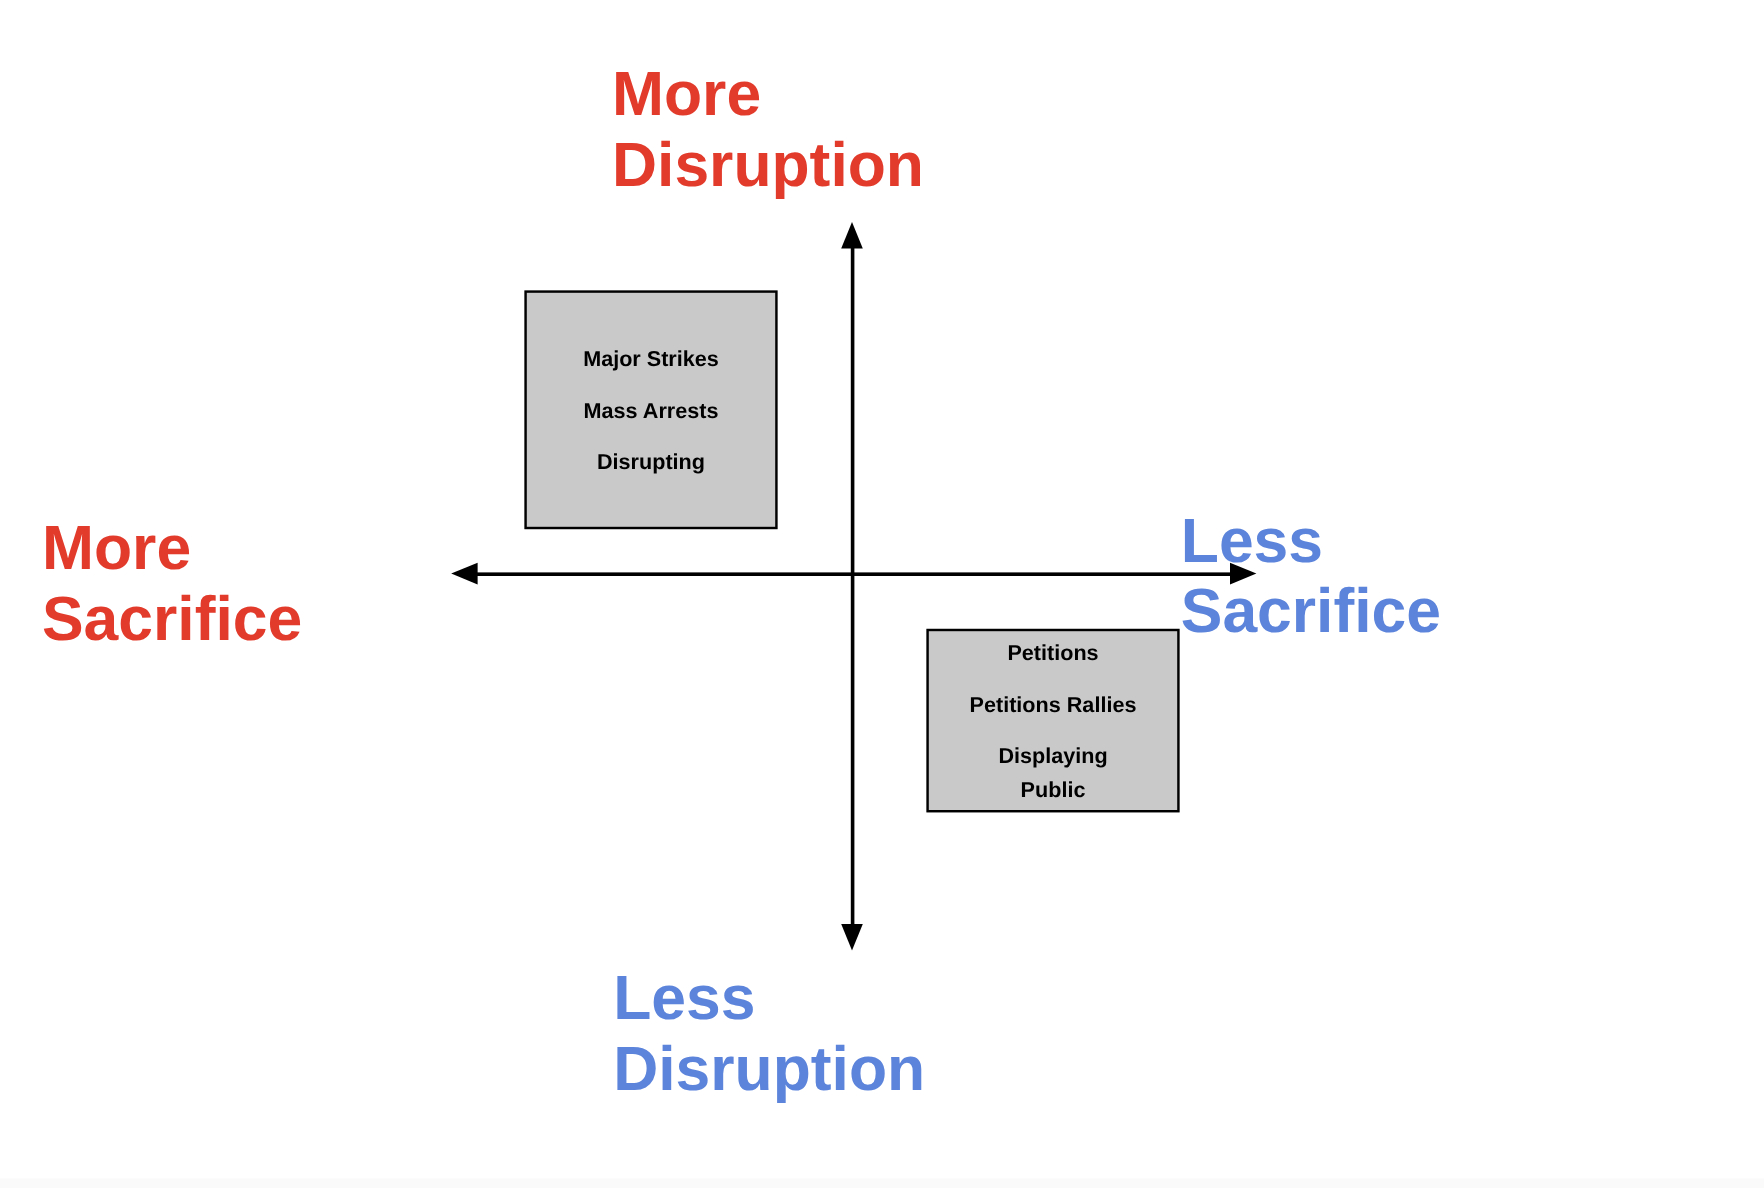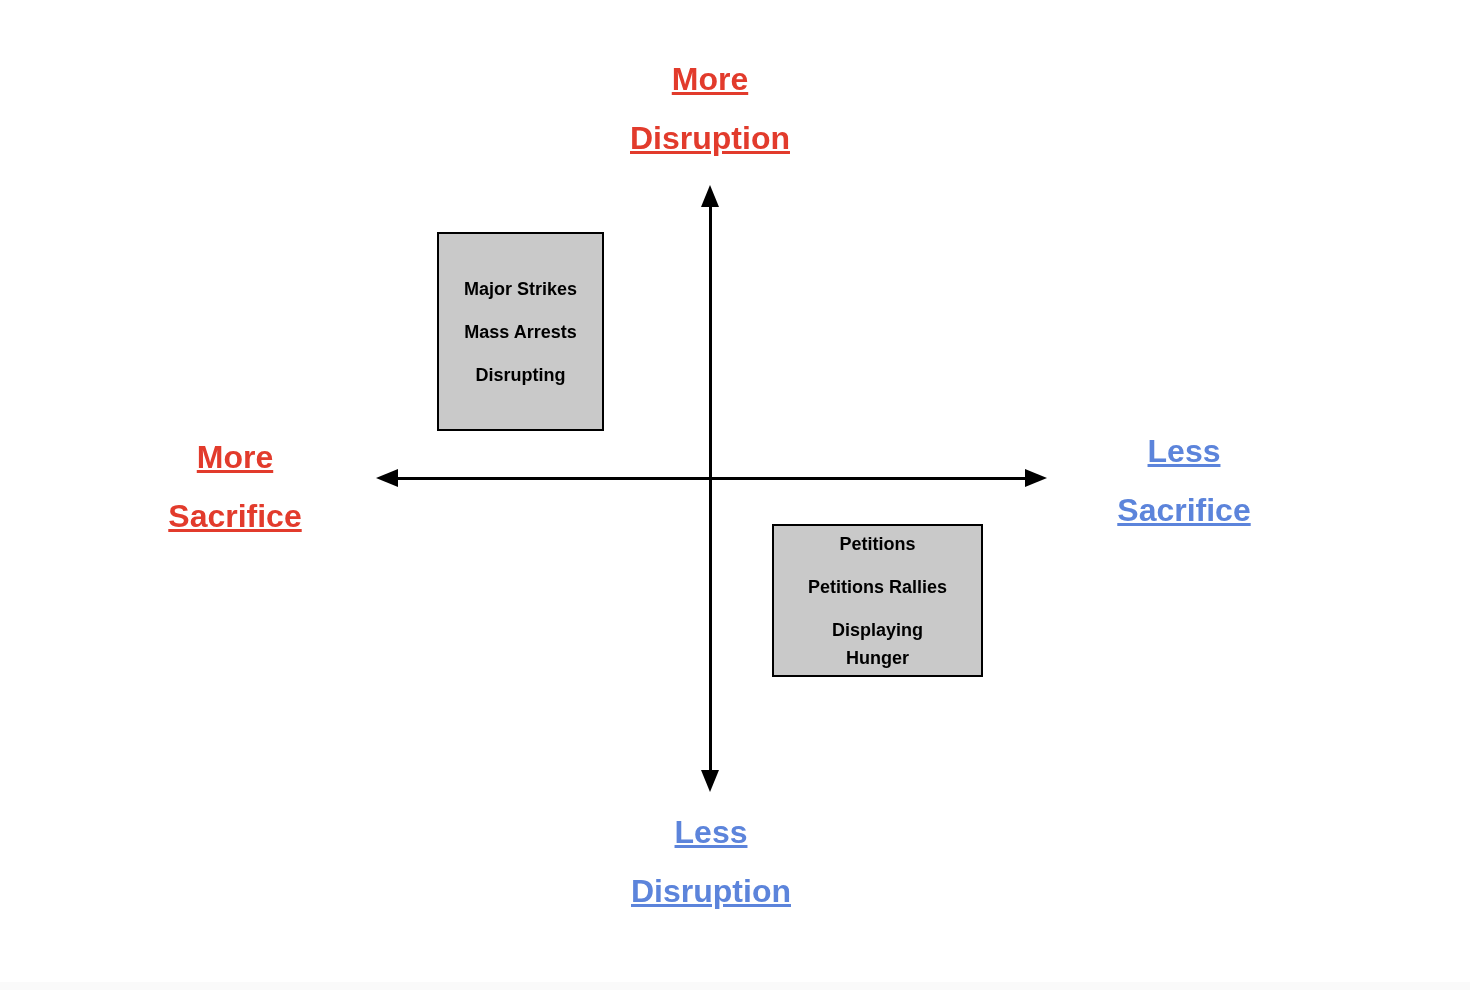--- a/index.html
+++ b/index.html
@@ -40,45 +40,43 @@
   }
   .arrow-right {
     left: 1025px; top: 469px;
     border-top: 9px solid transparent; border-bottom: 9px solid transparent;
     border-left: 22px solid #000000;
   }
   
   .pole-label {
     position: absolute;
     width: 400px;
-    text-align: center;
-    font-size: 32px;
+    font-size: 52px;
     font-weight: bold;
     line-height: 59px;
     letter-spacing: 0px;
-    text-decoration: underline;
   }
   .pole-top    { left: 510px; top: 50px;  color: var(--red);  }
   .pole-bottom { left: 511px; top: 803px; color: var(--blue); }
   .pole-left   { left: 35px;  top: 428px; color: var(--red);  }
   .pole-right  { left: 984px; top: 422px; color: var(--blue); }
   
   .qbox {
     position: absolute;
     background: var(--box_fill);
     border: 2px solid var(--box_border);
     box-sizing: border-box;
     display: flex;
     flex-direction: column;
     justify-content: center;
     align-items: center;
     gap: 15px;
     padding: 6px 8px;
   }
-  .qbox-tl { left: 437px; top: 232px; width: 167px; height: 199px; }
+  .qbox-tl { left: 437px; top: 242px; width: 211px; height: 199px; }
   .qbox-tr { left: 772px; top: 230px; width: 213px; height: 200px; gap: 24px; }
   .qbox-bl { left: 437px; top: 525px; width: 212px; height: 198px; }
   .qbox-br { left: 772px; top: 524px; width: 211px; height: 153px; }
   .box-item {
     font-size: 18px;
     font-weight: bold;
     color: #000000;
     line-height: 28px;
     text-align: center;
     white-space: pre-line;
@@ -122,17 +120,17 @@
 
   <div class="qbox qbox-tl">
       <div class="box-item">Major Strikes</div>
       <div class="box-item">Mass Arrests</div>
       <div class="box-item">Disrupting</div>
     </div>
   <div class="qbox qbox-br">
       <div class="box-item">Petitions</div>
       <div class="box-item">Petitions Rallies</div>
       <div class="box-item">Displaying
-Hunger</div>
+Public</div>
     </div>
 
   <div class="bottom-strip"></div>
 </div>
 
 </body></html>

